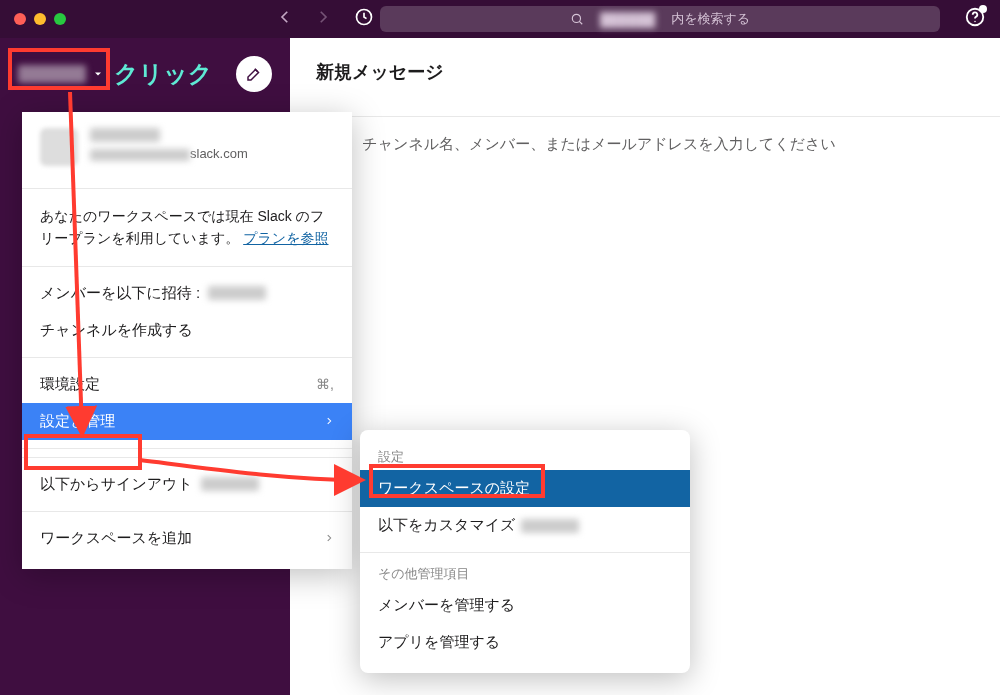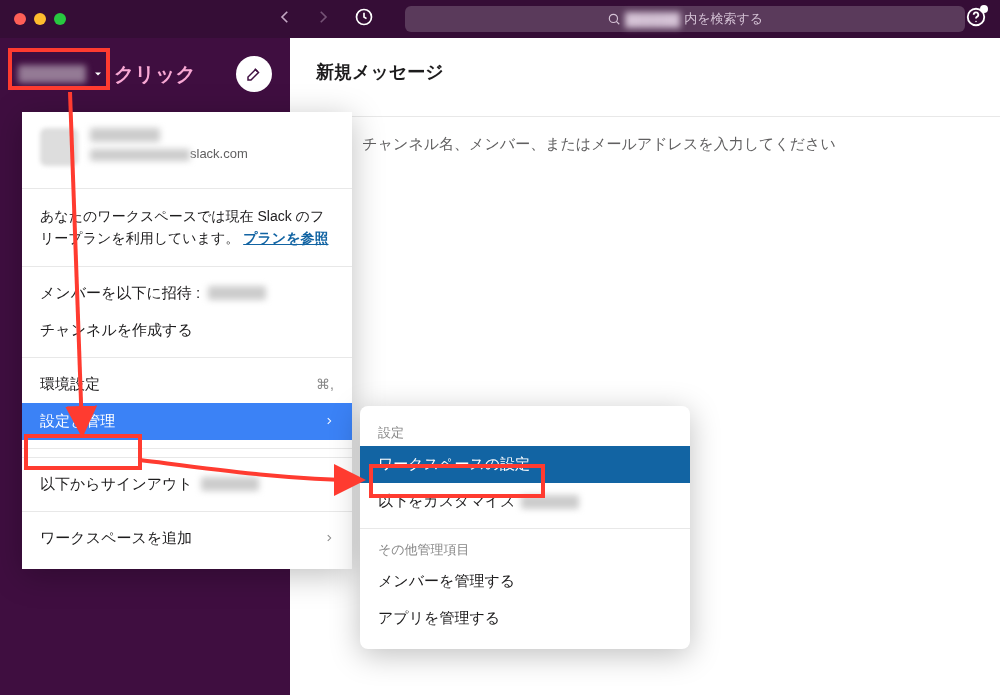--- a/index.html
+++ b/index.html
@@ -21,41 +21,41 @@
   .tl-grn   { background: #28c840; }
 
   .nav-arrows { display: flex; gap: 20px; margin-left: 210px; color: #c3a8c4; }
   .nav-arrows svg { width: 18px; height: 18px; }
   .nav-arrows .fwd { opacity: .45; }
 
   .history { margin-left: 22px; color: #fff; }
   .history svg { width: 20px; height: 20px; }
 
   .searchbar {
-    flex: 0 0 560px; margin-left: 31px; height: 26px; background: #5a3a5b;
+    flex: 0 0 560px; margin-left: 6px; height: 26px; background: #5a3a5b;
     border-radius: 6px; display: flex; align-items: center; justify-content: center;
-    gap: 4px; color: #d5c3d6; font-size: 13px;
+    gap: 16px; color: #d5c3d6; font-size: 13px;
   }
   .searchbar .blur-txt { filter: blur(3px); color: #d5c3d6; }
   .searchbar svg { width: 14px; height: 14px; }
 
   .help { margin-left: auto; color: #fff; position: relative; }
   .help svg { width: 22px; height: 22px; }
   .help-dot { position: absolute; top: -1px; right: -1px; width: 8px; height: 8px; border-radius: 50%; background: #fff; }
 
   
   .below { display: flex; height: calc(100% - 38px); }
 
   .sidebar { width: 290px; background: #3f0e40; padding-top: 18px; position: relative; }
   .ws-name-row { display: flex; align-items: center; padding: 0 18px; gap: 6px; position: relative; }
   .ws-name-row .ws-name-blur {
     width: 68px; height: 18px; background: #947a95; filter: blur(3px); border-radius: 2px;
   }
   .ws-name-row svg { width: 12px; height: 12px; color: #fff; }
-  .click-annot { color: #f9a8d4; font-size: 20px; font-weight: 600; margin-left: 4px; }
+  .click-annot { color: #5eead4; font-size: 24px; font-weight: 600; margin-left: 4px; }
   .compose {
     width: 36px; height: 36px; border-radius: 50%; background: #fff;
     display: flex; align-items: center; justify-content: center; margin-left: auto;
   }
   .compose svg { width: 18px; height: 18px; color: #3f0e40; }
 
   .main { flex: 1; background: #fff; }
   .main-header { padding: 22px 26px 32px 26px; border-bottom: 1px solid #e8e8e8; }
   .main-title { font-size: 18px; font-weight: 800; color: #1d1c1d; }
   .to-row { padding: 18px 26px; font-size: 15px; color: #616061; }
@@ -71,34 +71,34 @@
   .menu .ws-id { display: flex; align-items: flex-start; gap: 12px; padding: 0 18px 14px 18px; }
   .ws-icon { width: 38px; height: 38px; background: #ddd; filter: blur(2px); border-radius: 6px; }
   .ws-id .line1 { width: 70px; height: 14px; background: #ccc; filter: blur(3px); border-radius: 2px; }
   .ws-id .line2 { margin-top: 4px; font-size: 13px; color: #616061; }
   .ws-id .line2 .b { display: inline-block; width: 100px; height: 12px; background: #ccc;
                      filter: blur(3px); border-radius: 2px; vertical-align: middle; }
 
   .menu hr { border: none; border-top: 1px solid #e8e8e8; margin: 8px 0; }
 
   .plan-note { padding: 8px 18px; font-size: 14px; color: #1d1c1d; line-height: 1.6; }
-  .plan-note a { color: #1264a3; font-weight: 700; }
+  .plan-note a { color: #1264a3; font-weight: 400; }
 
   .mi { padding: 9px 18px; display: flex; align-items: center; gap: 8px; cursor: pointer; position: relative; }
   .mi .chev { margin-left: auto; color: #888; }
   .mi .shortcut { margin-left: auto; color: #888; font-size: 14px; }
   .mi .blur-word { display: inline-block; width: 58px; height: 14px; background: #ccc;
                    filter: blur(3px); border-radius: 2px; vertical-align: middle; }
 
   .mi.sel { background: #3b82f6; color: #fff; }
   .mi.sel .chev { color: #fff; }
 
   
   .submenu {
-    position: absolute; left: 360px; top: 406px; width: 330px; background: #fff;
+    position: absolute; left: 360px; top: 430px; width: 330px; background: #fff;
     border-radius: 8px; box-shadow: 0 6px 30px rgba(0,0,0,.25);
     padding: 14px 0 12px 0; color: #1d1c1d; font-size: 15px;
     z-index: 21;
   }
   .submenu .sec-label { padding: 4px 18px; font-size: 13px; color: #868686; }
   .submenu .smi { padding: 9px 18px; cursor: pointer; display: flex; align-items: center; gap: 6px; }
   .submenu .smi.sel { background: #1264a3; color: #fff; align-items: flex-end; }
 
   
   .redbox { position: absolute; border: 4px solid #ff3b30; pointer-events: none; z-index: 40; }

